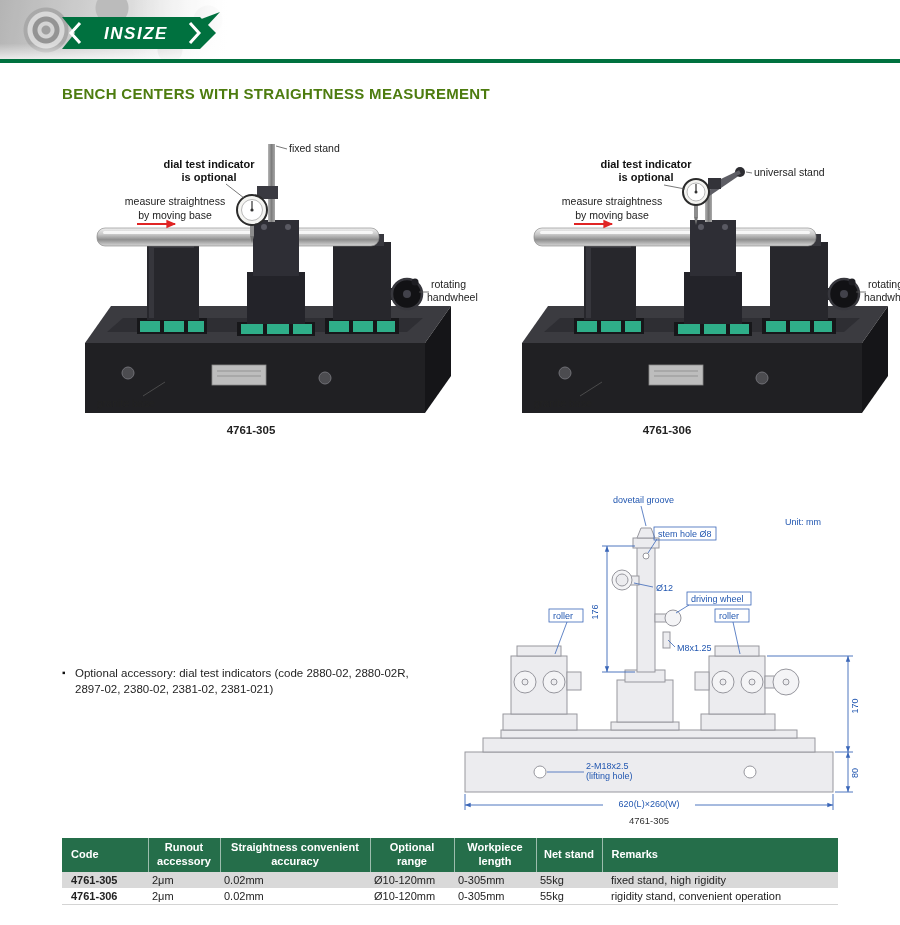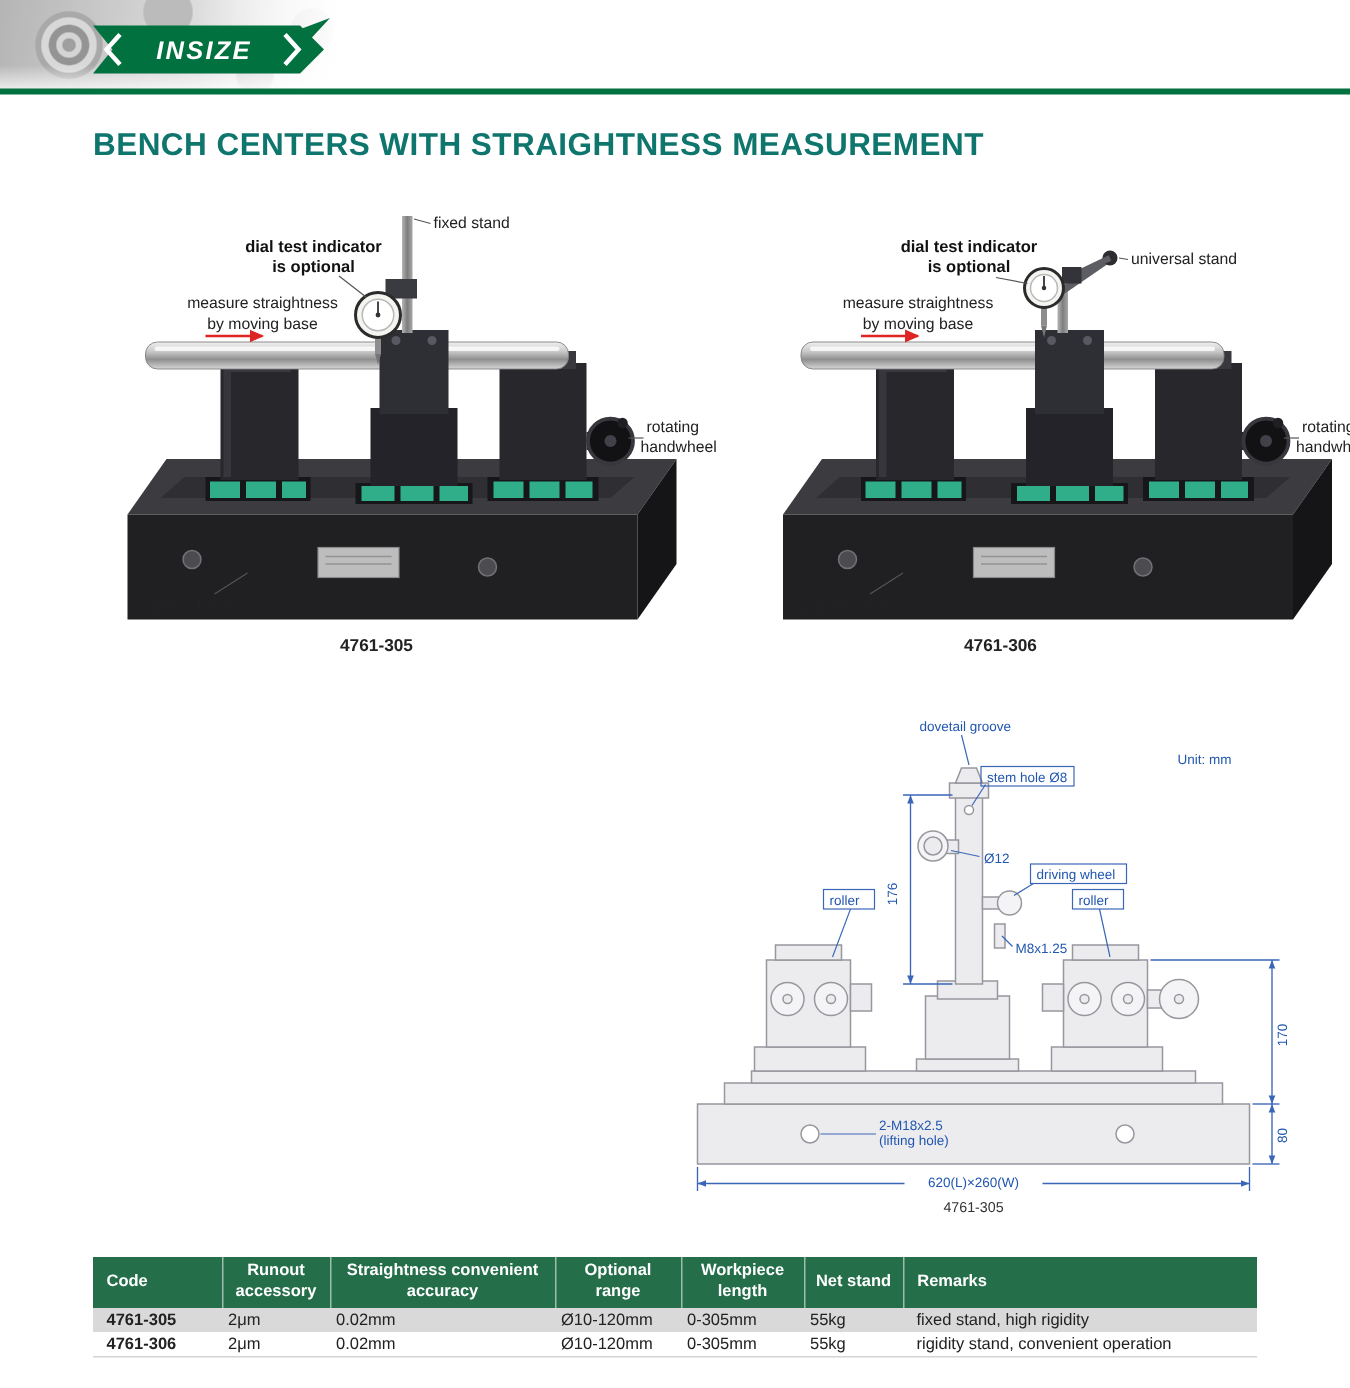--- a/index.html
+++ b/index.html
@@ -23,40 +23,40 @@
       radial-gradient(circle at 208px 20px,#d8d8d8 0 14px,rgba(0,0,0,0) 15px),
       linear-gradient(100deg,#a8a8a8,#cfcfcf 45%,#efefef 80%,#fff);}
   .header-img::after{content:"";position:absolute;inset:0;
     background:linear-gradient(to right,rgba(255,255,255,0) 55%,#fff 96%),
                linear-gradient(to bottom,rgba(255,255,255,0) 70%,rgba(255,255,255,.85));}
   .logo-svg{position:absolute;left:50px;top:10px;width:175px;height:40px;overflow:visible;}
   .logo-text{font:italic bold 17px "Liberation Sans",sans-serif;fill:#fff;letter-spacing:1.5px;}
   .green-bar{position:absolute;left:0;top:59px;width:900px;height:4px;background:var(--brand-green,#00713f);}
 
   
-  .page-title{position:absolute;left:62px;top:85px;margin:0;font-size:21px;font-weight:bold;
-              color:#0f766e;letter-spacing:.3px;}
+  .page-title{position:absolute;left:62px;top:85px;margin:0;font-size:15px;font-weight:bold;
+              color:#4d7c0f;letter-spacing:.3px;}
 
   
   .fig1{position:absolute;left:25px;top:128px;width:440px;height:312px;}
   .fig2{position:absolute;left:462px;top:128px;width:440px;height:312px;}
   .photo-svg{width:100%;height:100%;overflow:visible;}
   .ph-label{font:10.5px "Liberation Sans",sans-serif;fill:#222;}
   .ph-label-bold{font:bold 11px "Liberation Sans",sans-serif;fill:#111;}
   .ph-code{font:bold 11.5px "Liberation Sans",sans-serif;fill:#222;}
   .leader{stroke:#555;stroke-width:.8;fill:none;}
 
   
   .features{position:absolute;left:62px;top:666px;width:356px;margin:0;padding:0;list-style:none;
             font-size:11.5px;color:#1e1e1e;line-height:1.35;}
   .features li{position:relative;padding-left:13px;margin-bottom:2px;}
   .features li::before{content:"▪";position:absolute;left:0;top:0;font-size:10px;color:#111;}
 
   
-  .drawing{position:absolute;left:455px;top:468px;width:430px;height:345px;}
+  .drawing{position:absolute;left:455px;top:484px;width:430px;height:345px;}
   .drawing svg{width:100%;height:100%;overflow:visible;}
   .geo{fill:#ececef;stroke:#97979e;stroke-width:1;}
   .dim line{stroke:#3a66b8;stroke-width:.9;fill:none;}
   .bl-leader line{stroke:#3a66b8;stroke-width:.8;fill:none;}
   .bl-box{fill:none;stroke:#3a66b8;stroke-width:.8;}
   .dw-label{font:9px "Liberation Sans",sans-serif;fill:var(--drawing-blue,#2257b0);}
   .dw-code{font:9.5px "Liberation Sans",sans-serif;fill:#333;}
 
   
   .spec-table{position:absolute;left:62px;top:838px;width:776px;border-collapse:collapse;
@@ -259,20 +259,21 @@
       <text class="ph-label" x="150" y="77" text-anchor="middle">measure straightness</text>
       <text class="ph-label" x="150" y="91" text-anchor="middle">by moving base</text>
       <text class="ph-label" x="406" y="160">rotating</text>
       <text class="ph-label" x="402" y="173">handwheel</text>
       <text class="ph-label" x="72" y="279">granite base</text>
       <text class="ph-code" x="205" y="306" text-anchor="middle">4761-306</text>
     </svg>
   </div>
 
   <ul class="features">
+    <li><span>Optional accessory: dial test indicators (code 2880-02, 2880-02R, 2897-02, 2380-02, 2381-02, 2381-021)</span></li>
   </ul>
 
   <div class="drawing">
     <svg viewBox="0 0 430 345">
       <g class="geo">
         <rect x="10" y="268" width="368" height="40"></rect>
         <rect x="28" y="254" width="332" height="14"></rect>
         <rect x="46" y="246" width="296" height="8"></rect>
         <rect x="48" y="230" width="74" height="16"></rect>
         <rect x="56" y="172" width="56" height="58"></rect>

